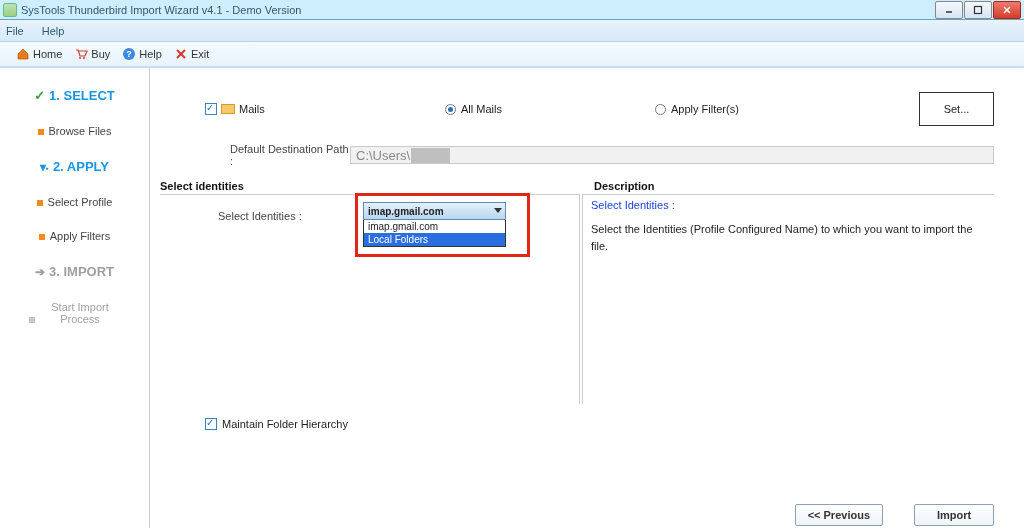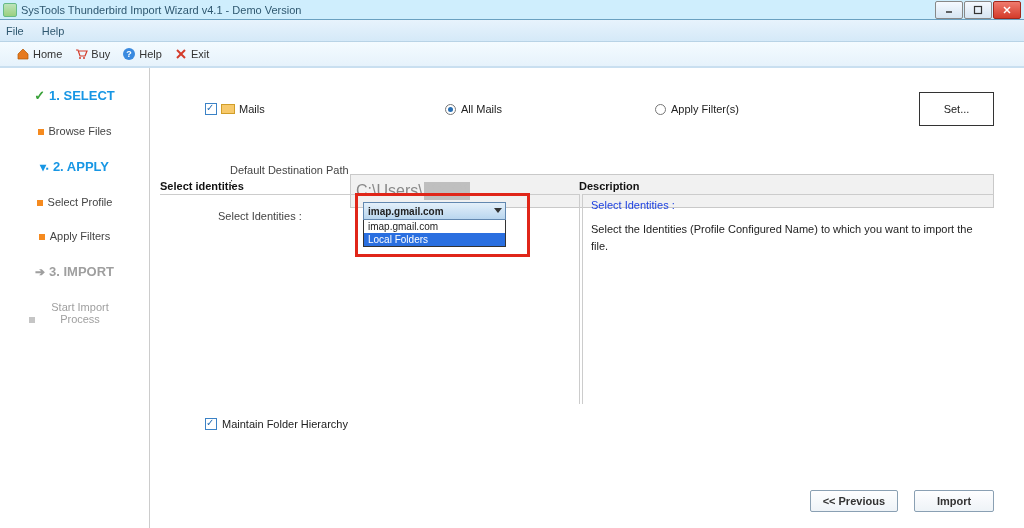--- a/index.html
+++ b/index.html
@@ -70,43 +70,43 @@
   .mails-block { display:flex; align-items:center; gap:4px; width:200px;}
   .mails-chk { width:12px; height:12px; border:1px solid #3b82c6; background:#fff; position:relative; }
   .mails-chk::after { content:"✓"; color:#2a6fb3; font-size:10px; position:absolute; top:-2px; left:0; }
   .mails-icon { width:14px; height:10px; background:#f7c96b; border:1px solid #d19e29; }
   .radio-block { display:flex; align-items:center; gap:5px; width:170px;}
   .radio-outer { width:11px; height:11px; border:1px solid #777; border-radius:50%; display:flex; align-items:center; justify-content:center;}
   .radio-dot { width:5px; height:5px; background:#2a6fb3; border-radius:50%; }
   .set-btn { width:75px; height:34px; border:1px solid #333; background:#fff; font-size:11px; display:flex; align-items:center; justify-content:center; margin-left:auto; }
   .pathrow { position:absolute; left:80px; top:75px; right:30px; display:flex; align-items:center;}
   .path-label { width:120px; color:#444;}
-  .path-input { flex:1; height:34px; background:#f1f1f1; border:1px solid #c9c9c9; color:#888; padding:1px 5px; font-size:16px; display:flex; align-items:center;margin-top:31px;}
+  .path-input { flex:1; height:18px; background:#f1f1f1; border:1px solid #c9c9c9; color:#888; padding:1px 5px; font-size:13px; display:flex; align-items:center;}
   .path-input .redact { background:#bfbfbf; color:#bfbfbf; padding:0 2px; margin:0 1px;}
   .section-label { position:absolute; font-weight:bold; color:#111; }
   .sel-id-lbl { left:10px; top:112px; }
-  .desc-lbl { left:429px; top:112px; }
+  .desc-lbl { left:444px; top:112px; }
   .panel-left { position:absolute; left:10px; top:126px; width:420px; height:210px; border:1px solid #ccc; border-left:none; border-bottom:none; }
   .panel-right { position:absolute; left:432px; top:126px; right:30px; height:210px; border:1px solid #ccc; border-right:none; border-bottom:none; padding:4px 8px;}
   .panel-right .pr-title { color:#1b3fe0; font-size:11px; }
   .panel-right .pr-text { color:#222; margin-top:10px; line-height:1.5; }
   .sel-id-row-lbl { position:absolute; left:68px; top:142px; color:#444;}
   .dropdown-wrap {
      position:absolute; left:205px; top:125px; width:175px; height:64px;
      border:3px solid #e02619; padding:6px 21px 3px 5px;
   }
   .dd-closed { width:100%; height:18px; border:1px solid #6288b0;
      background:linear-gradient(#e4f0fa,#b9d6ef); display:flex; align-items:center;
      padding:0 4px; font-size:10px; font-weight:bold; color:#222; position:relative;}
   .dd-arrow { position:absolute; right:3px; top:5px; width:0;height:0;border-left:4px solid transparent;border-right:4px solid transparent;border-top:5px solid #333;}
   .dd-list { border:1px solid #333; border-top:none; background:#fff; font-size:10px;}
   .dd-opt { padding:1px 4px; color:#222;}
   .dd-opt.selected { background:#2a6fe0; color:#fff; }
   .maintain-row { position:absolute; left:55px; top:350px; display:flex; align-items:center; gap:5px;}
-  .btnrow { position:absolute; right:30px; bottom:16px; display:flex; gap:16px;}
+  .btnrow { position:absolute; right:30px; bottom:2px; display:flex; gap:31px;}
   .btn { min-width:80px; height:22px; border:1px solid #8aa0b3; border-radius:2px; background:linear-gradient(#fefeff,#eef3f7); display:flex; align-items:center; justify-content:center; font-size:11px; padding:0 12px; font-weight:bold; color:#333;}
 </style>
 </head>
 <body>
 
 <div class="titlebar">
   <div class="app-icon"></div>
   <div class="title-text">SysTools Thunderbird Import Wizard v4.1 - Demo Version</div>
   <div class="win-controls">
     <div class="win-btn">

